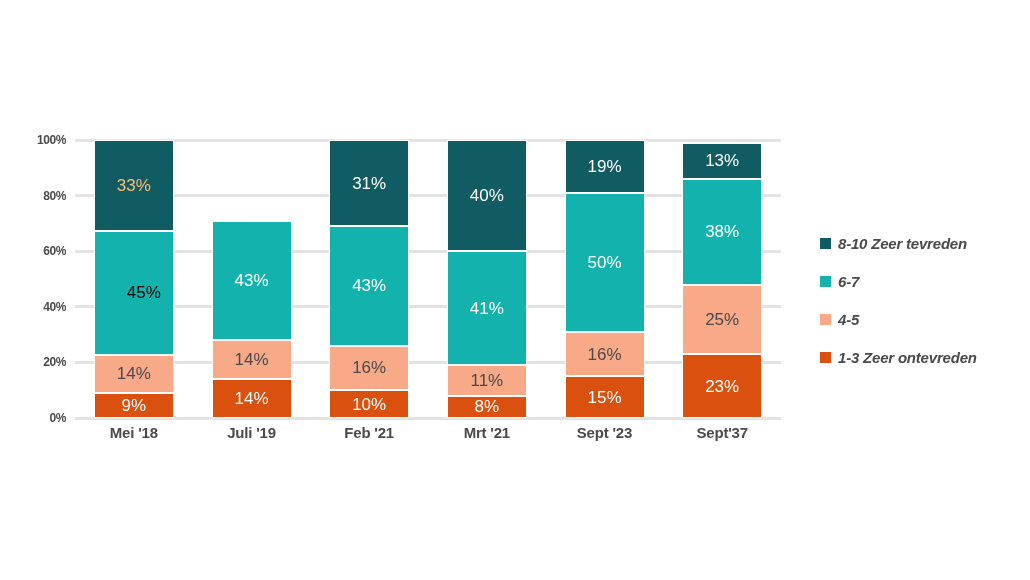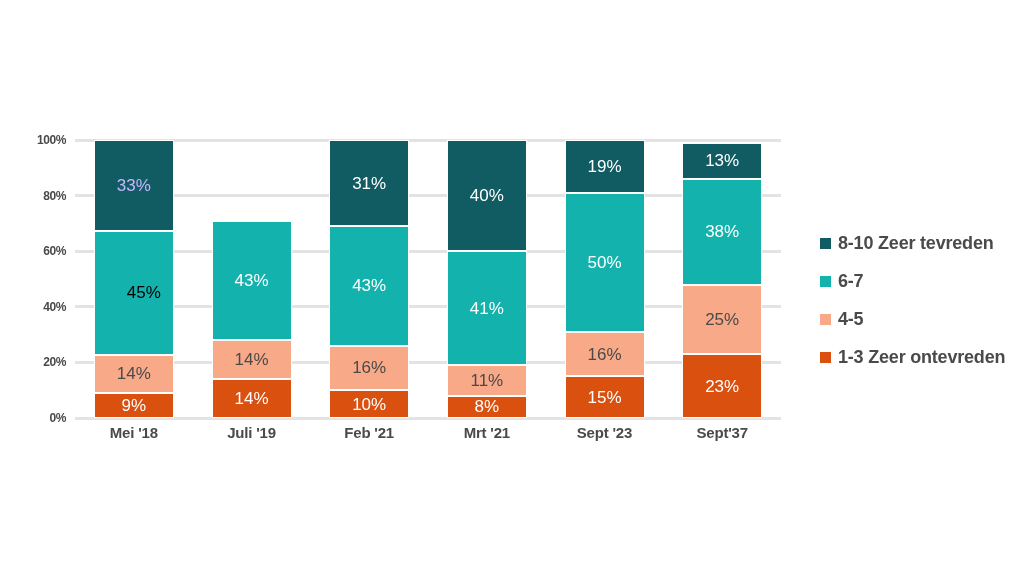--- a/index.html
+++ b/index.html
@@ -130,25 +130,26 @@
     align-items: center;
     height: 38px;
   }
   .legend-swatch {
     width: 11px;
     height: 11px;
     flex: 0 0 11px;
     margin-right: 7px;
   }
   .legend-text {
-    font-size: 18px;
+    font-size: 15px;
     font-weight: bold;
     color: #4a4a4a;
     letter-spacing: -0.2px;
     white-space: nowrap;
+    font-style: italic;
   }
 </style>
 </head>
 <body>
 
 <div id="chart-root">
 
   <div class="ylabels">
       <div class="ytick" style="top: 278px;">0%</div>
       <div class="ytick" style="top: 222.4px;">20%</div>
@@ -172,21 +173,21 @@
           <div class="seg light" style="background: rgb(217, 80, 15); height: 25.02px;">
             <span class="seg-label" style="color: rgb(255, 255, 255);">9%</span>
           </div>
           <div class="seg dark" style="background: rgb(248, 169, 135); height: 38.92px;">
             <span class="seg-label" style="color: rgb(74, 74, 74);">14%</span>
           </div>
           <div class="seg light" style="background: rgb(19, 178, 173); height: 125.1px;">
             <span class="seg-label" style="color: #000000; margin-left: 20px;">45%</span>
           </div>
           <div class="seg light" style="background: rgb(17, 92, 99); height: 91.74px;">
-            <span class="seg-label" style="color: #c4b5fd;">33%</span>
+            <span class="seg-label" style="color: #fdba74;">33%</span>
           </div>
         </div>
         <div class="bar-group" style="left: 136.5px; width: 80px;">
           <div class="seg light" style="background: rgb(217, 80, 15); height: 38.92px;">
             <span class="seg-label" style="color: rgb(255, 255, 255);">14%</span>
           </div>
           <div class="seg dark" style="background: rgb(248, 169, 135); height: 38.92px;">
             <span class="seg-label" style="color: rgb(74, 74, 74);">14%</span>
           </div>
           <div class="seg light" style="background: rgb(19, 178, 173); height: 119.54px;">

